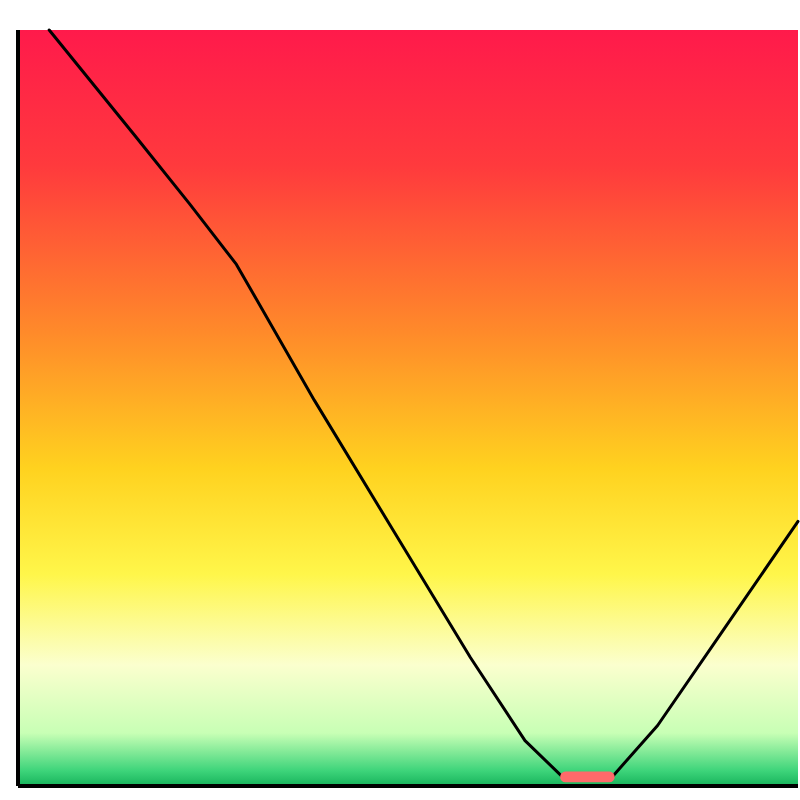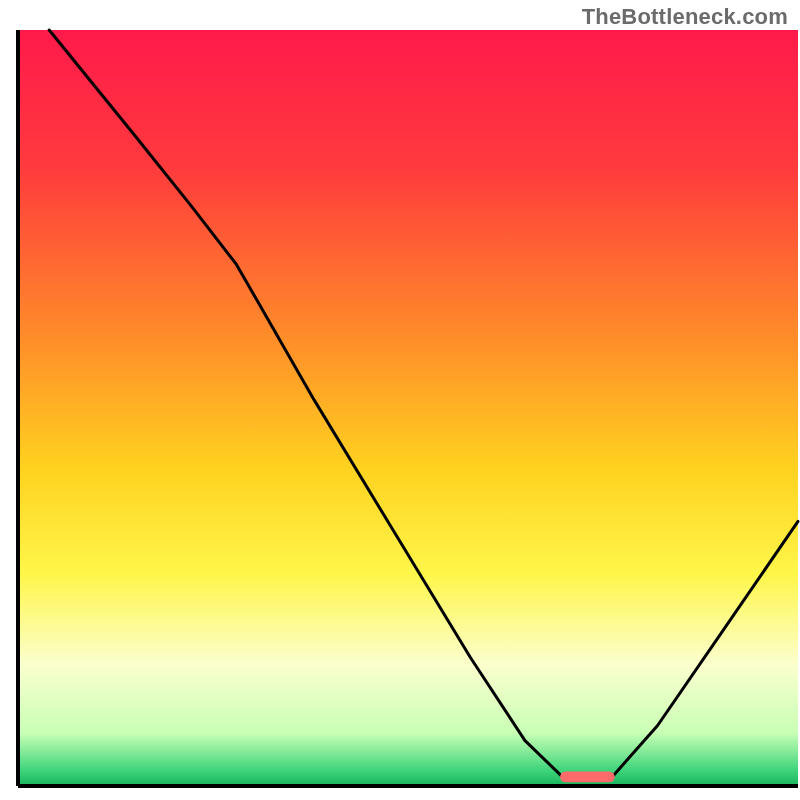--- a/index.html
+++ b/index.html
@@ -25,21 +25,20 @@
     letter-spacing: 0.2px;
   }
   svg {
     display: block;
   }
 </style>
 </head>
 <body>
 
 <div class="container">
-  <div class="watermark">TheBottleneck.com</div>
   <svg id="chart-svg" width="800" height="800" viewBox="0 0 800 800">
     <defs>
       <linearGradient id="bg-grad" x1="0" y1="0" x2="0" y2="1">
           <stop offset="0%" stop-color="#ff1a4b"></stop>
           <stop offset="18%" stop-color="#ff3a3d"></stop>
           <stop offset="40%" stop-color="#ff8a2a"></stop>
           <stop offset="57.99999999999999%" stop-color="#ffd21f"></stop>
           <stop offset="72%" stop-color="#fff64a"></stop>
           <stop offset="84%" stop-color="#fbffce"></stop>
           <stop offset="93%" stop-color="#c8ffb5"></stop>

